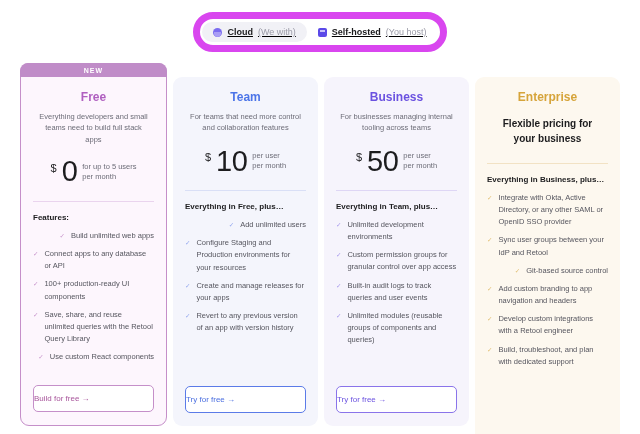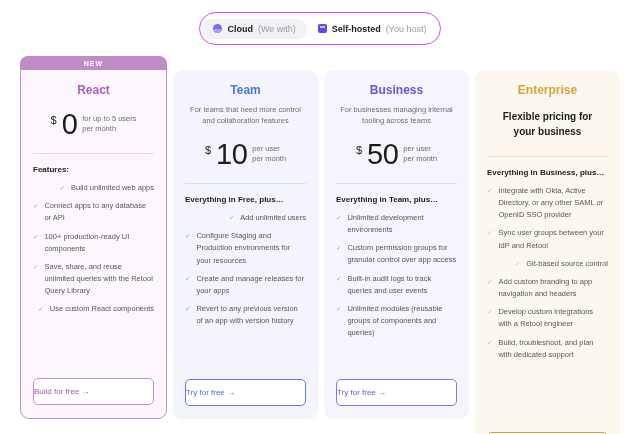--- a/index.html
+++ b/index.html
@@ -10,25 +10,26 @@
     overflow: hidden;
   }
 
   
   .toggle-wrap {
     display: flex; justify-content: center;
     padding-top: 12px;
   }
   .toggle {
     display: flex; align-items: center;
-    border: 1px solid #d946ef;
+    border: 7px solid #d946ef;
     border-radius: 999px;
     background: #ffffff;
     padding: 2px;
-    height: 33px;
+    height: 40px;
+    text-decoration: underline;
   }
   .toggle-opt {
     display: flex; align-items: center; gap: 5px;
     padding: 0 11px; height: 20px;
     border-radius: 999px;
     font-size: 9px; white-space: nowrap;
     cursor: pointer;
   }
   .toggle-opt.active { background: #f1f1f6; }
   .toggle-label { font-weight: bold; color: #1c1c1e; }
@@ -183,21 +184,22 @@
       <span class="toggle-sub">(You host)</span>
     </div>
   </div>
 </div>
 
 <div class="cards">
 
   <div class="card card-free free">
     <div class="new-banner">NEW</div>
     <div class="card-head">
-      <div class="plan-name">React</div>
+      <div class="plan-name">Free</div>
+      <div class="plan-desc">Everything developers and small teams need to build full stack apps</div>
       <div class="price-row">
         <span class="currency">$</span>
         <span class="amount">0</span>
         <span class="price-note">
           <span>for up to 5 users</span><br>
           <span>per month</span>
         </span>
       </div>
       <div class="divider"></div>
     </div>

